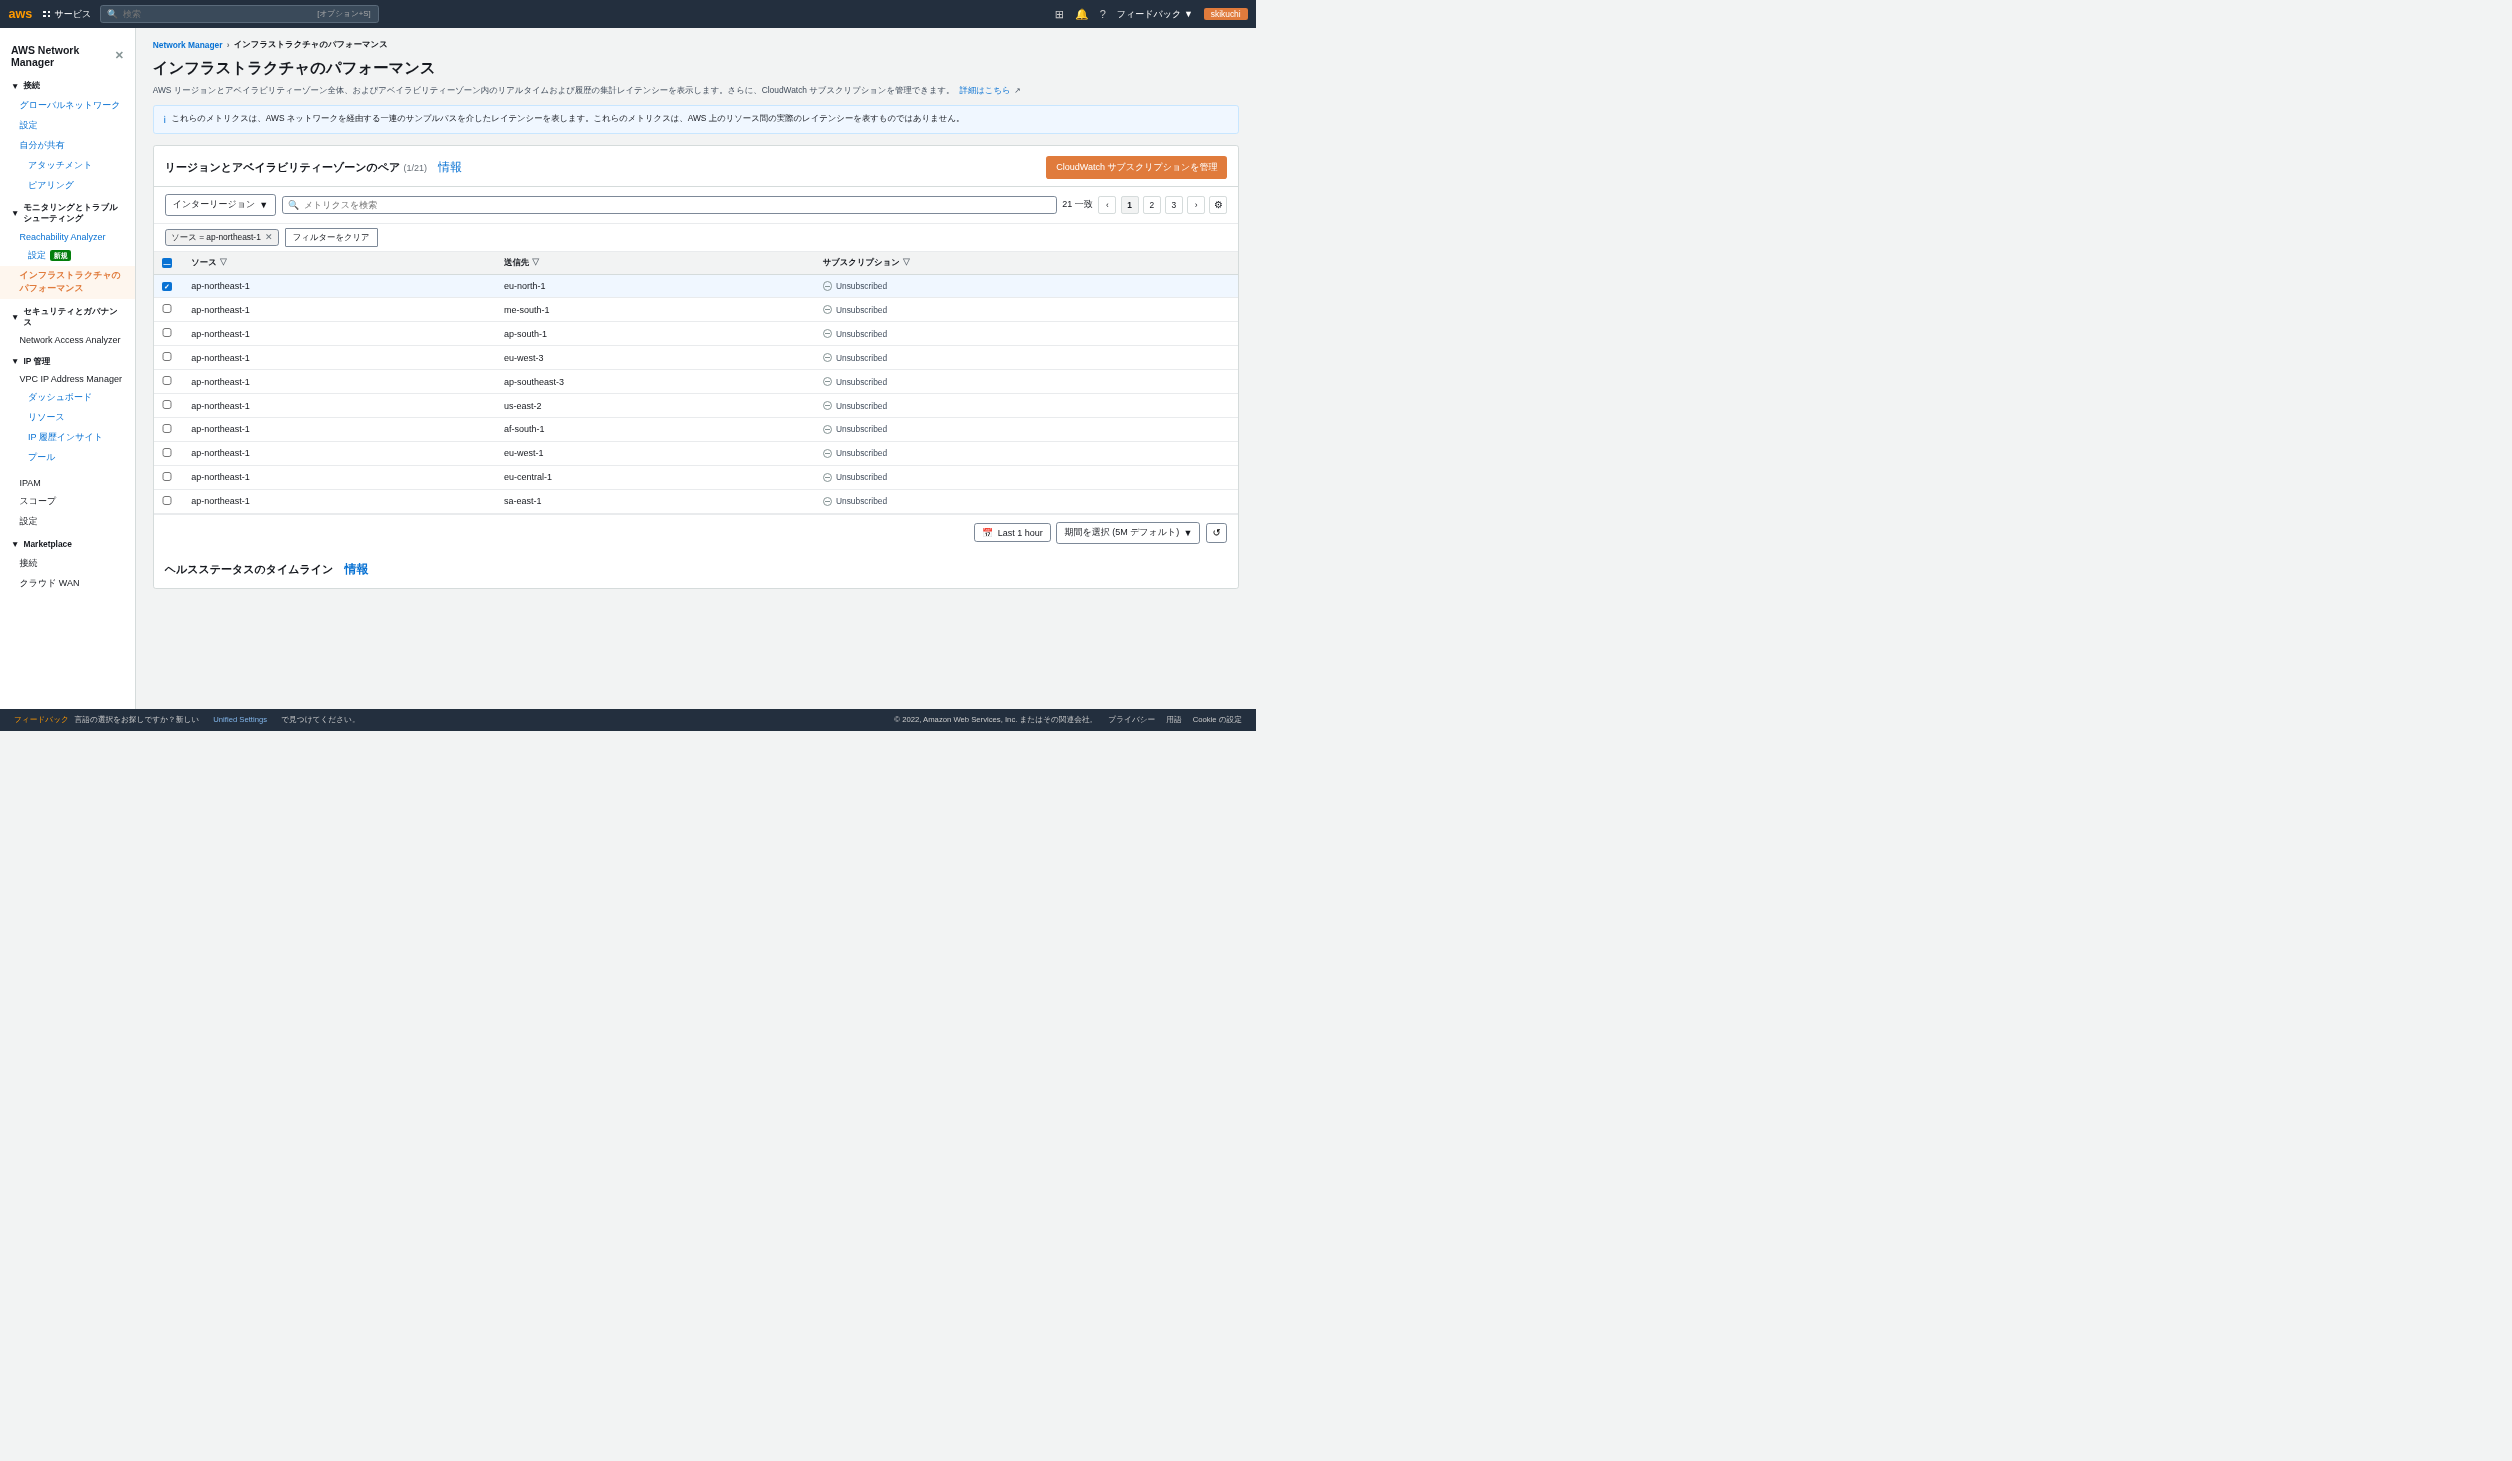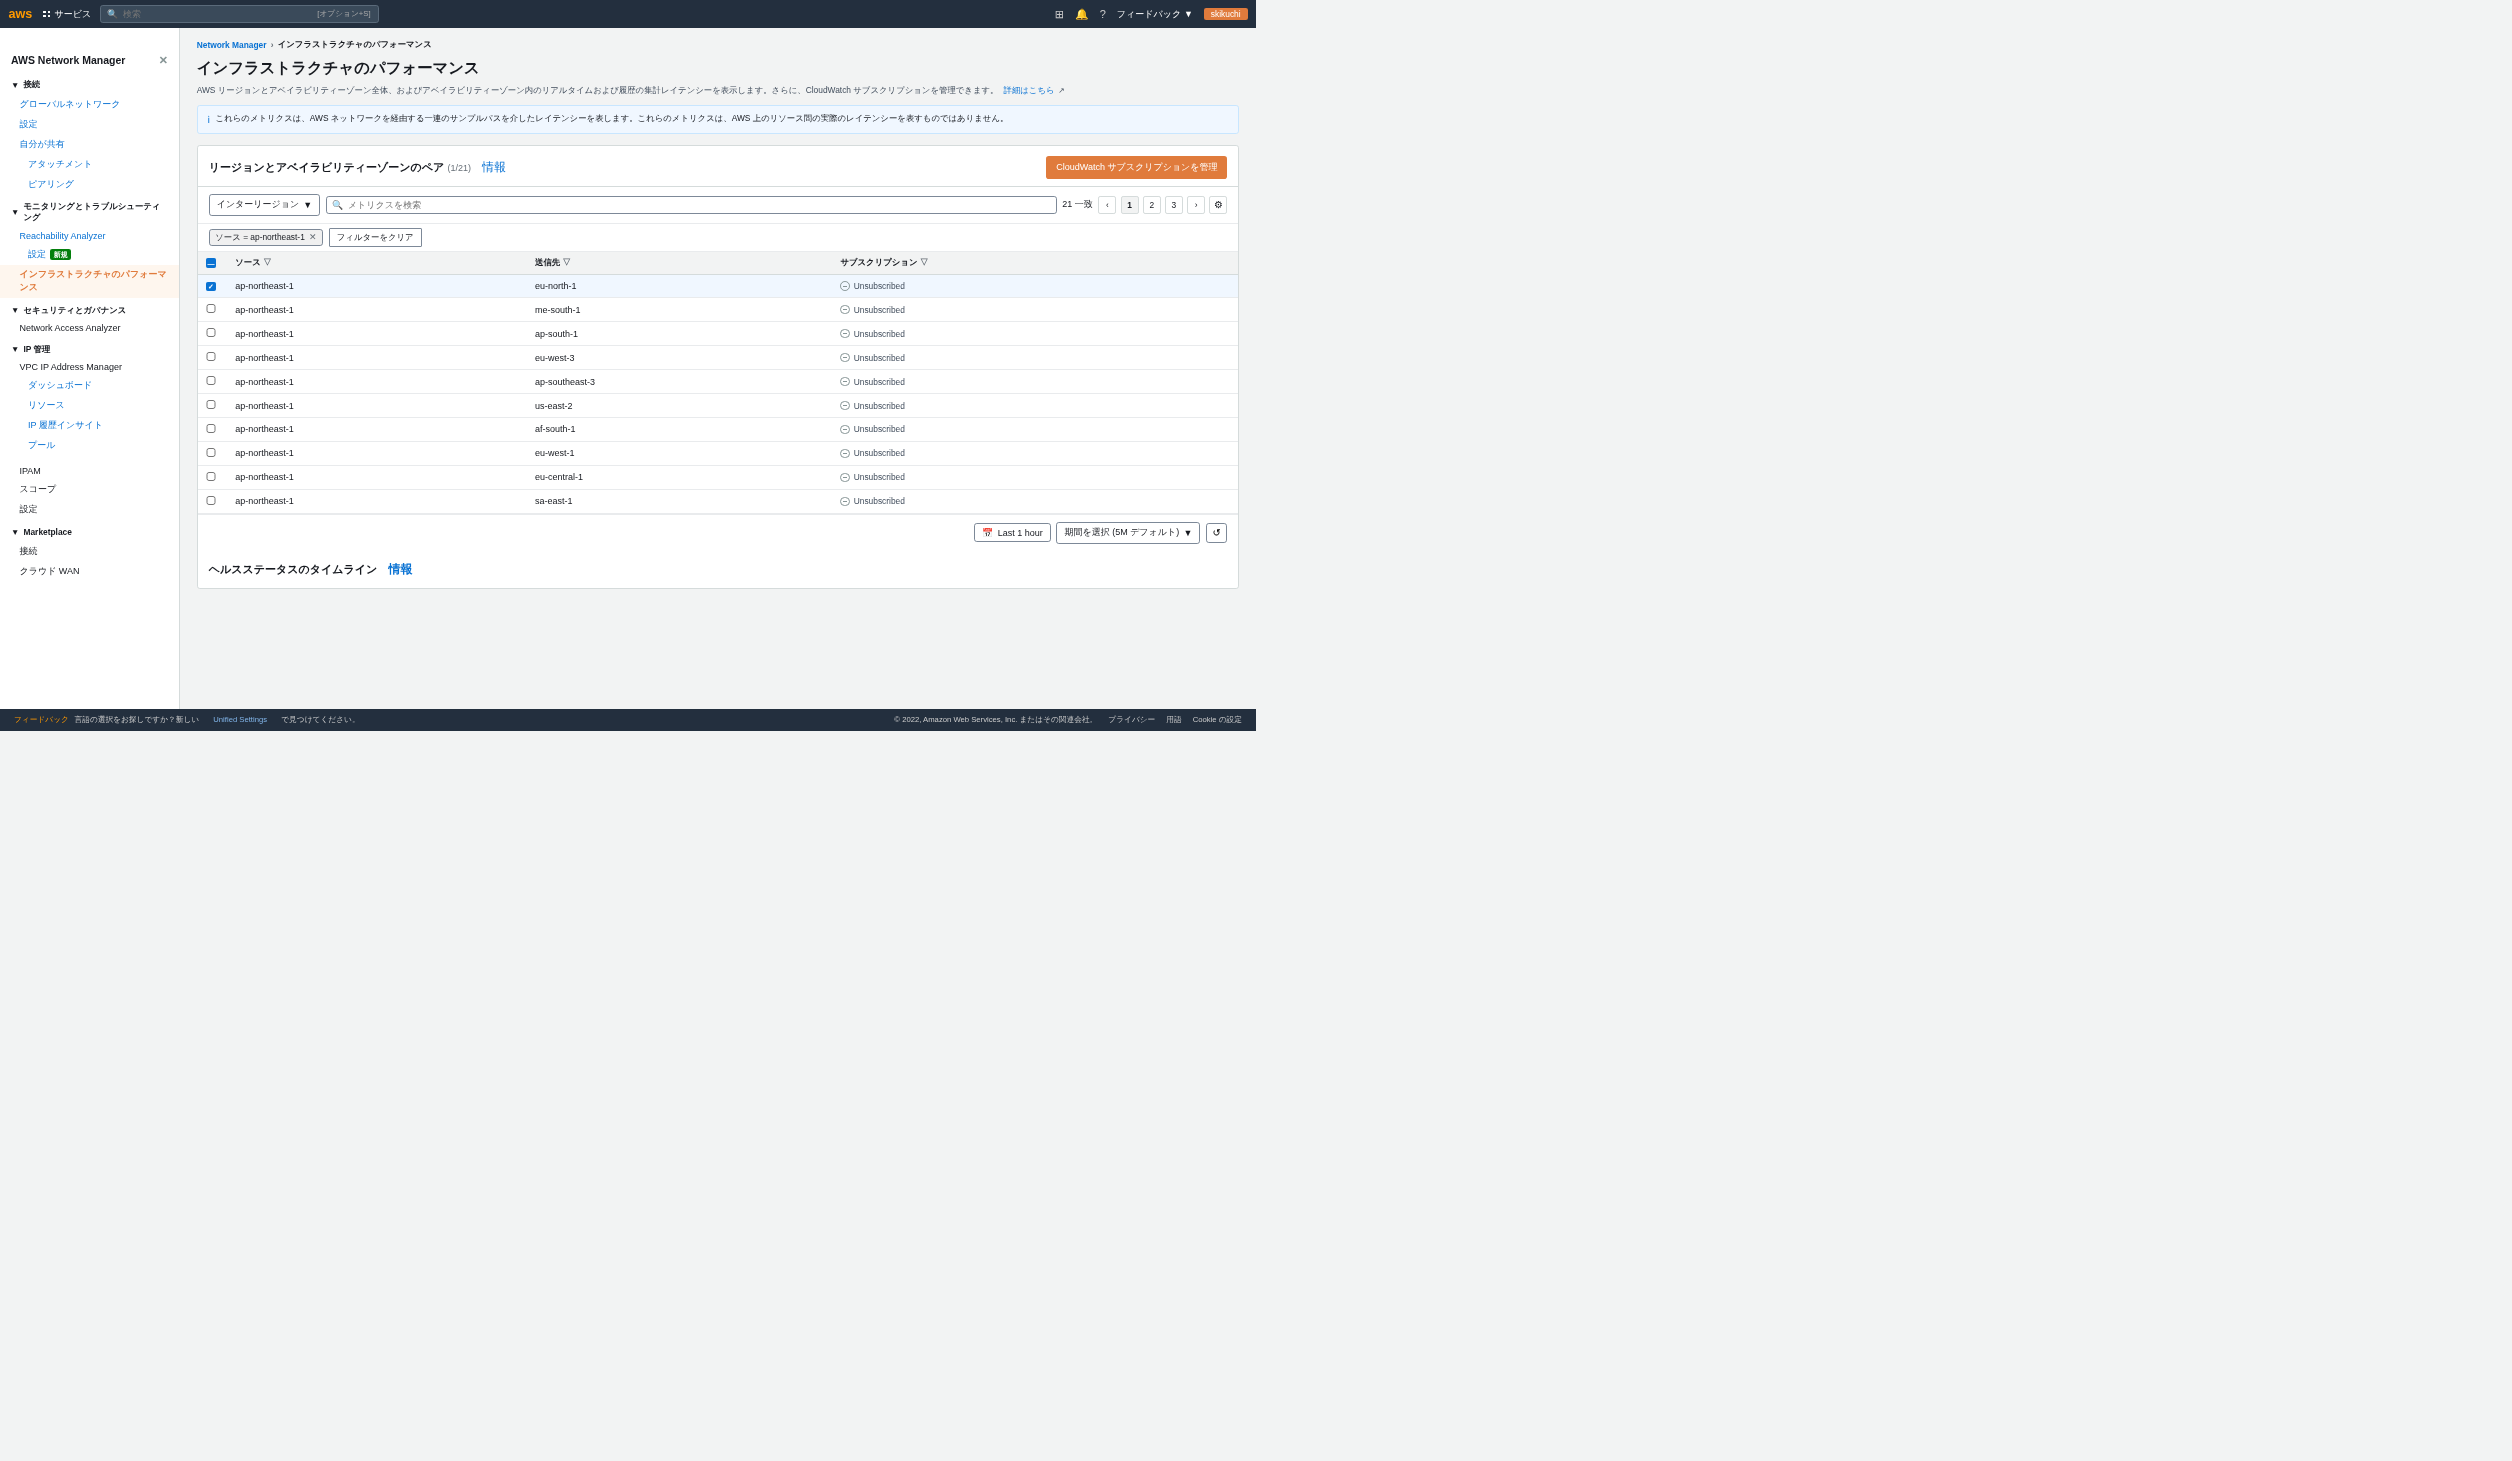--- a/index.html
+++ b/index.html
@@ -84,26 +84,26 @@
     }
 
     
     .app-layout {
       display: flex;
       height: calc(731px - 28px - 22px);
     }
 
     
     .sidebar {
-      width: 180px;
+      width: 136px;
       background: #fff;
       border-right: 0.7px solid #d5dbdb;
       overflow-y: auto;
       flex-shrink: 0;
-      padding: 20px 0;
+      padding: 10px 0;
     }
     .sidebar-header {
       display: flex;
       align-items: center;
       justify-content: space-between;
       padding: 5.6px 11px 8.4px;
       font-weight: 700;
       font-size: 10.5px;
     }
     .sidebar-close {

